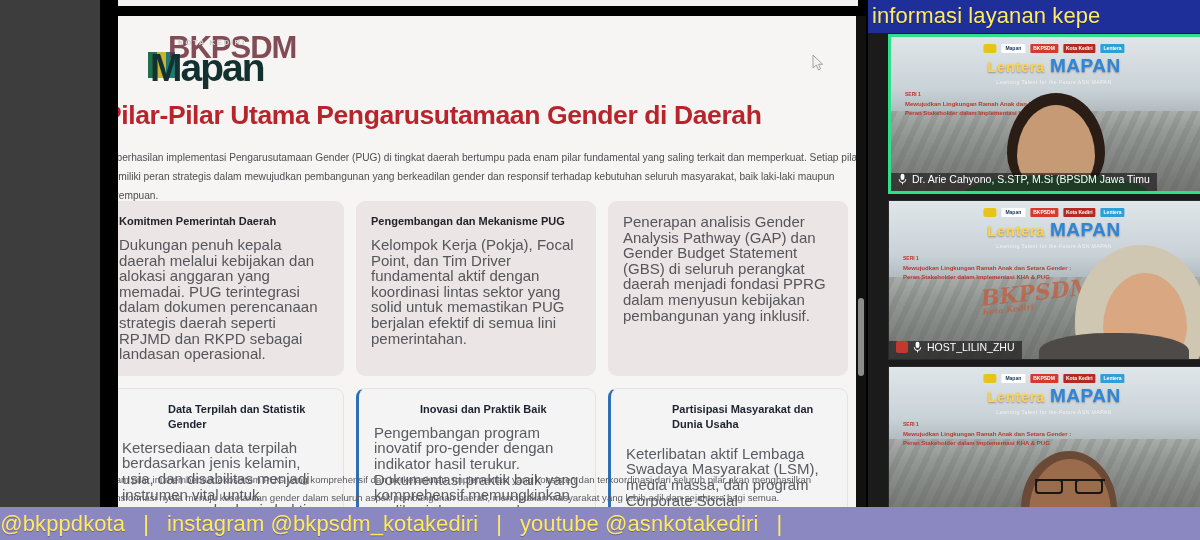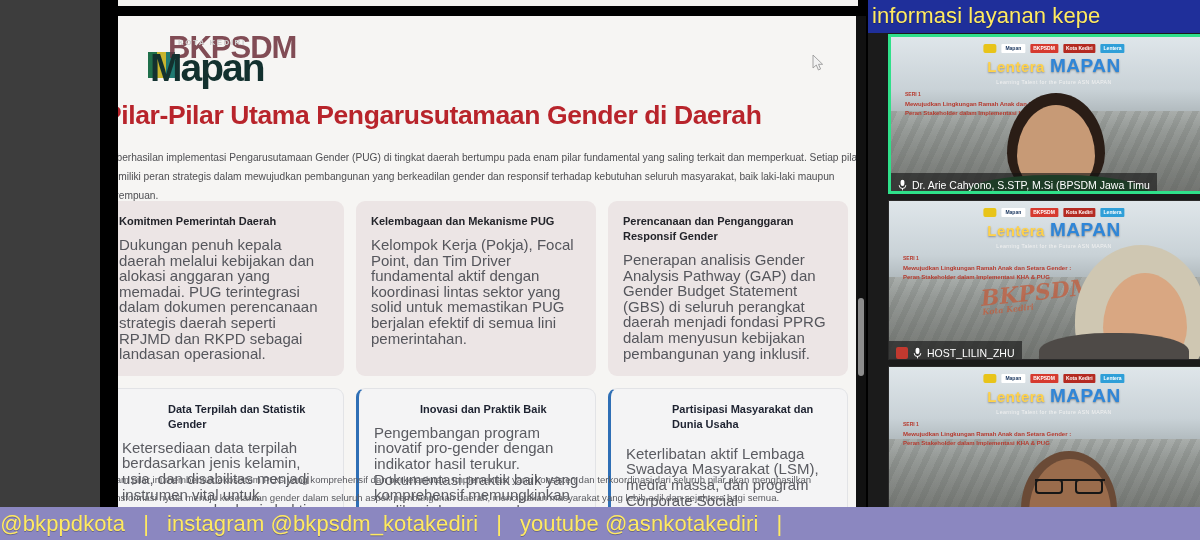--- a/index.html
+++ b/index.html
@@ -280,21 +280,21 @@
   }
   .p-body {
     position: absolute;
     border-radius: 46% 46% 0 0;
   }
 
   .namebar {
     position: absolute;
     left: 0; bottom: 0;
     height: 18px;
-    display: flex; align-items: flex-end; gap: 5px;
+    display: flex; align-items: flex-start; gap: 5px;
     padding: 0 7px;
     background: rgba(20,20,20,.62);
     max-width: 100%;
   }
   .namebar .nm {
     font-size: 10.5px; color: #fff; white-space: nowrap;
     overflow: hidden; text-overflow: clip;
   }
   .mic {
     width: 9px; height: 12px; flex: 0 0 auto;
@@ -374,25 +374,24 @@
 
         <p id="intro">Keberhasilan implementasi Pengarusutamaan Gender (PUG) di tingkat daerah bertumpu pada enam pilar fundamental yang saling terkait dan memperkuat. Setiap pilar memiliki peran strategis dalam mewujudkan pembangunan yang berkeadilan gender dan responsif terhadap kebutuhan seluruh masyarakat, baik laki-laki maupun perempuan.</p>
 
         <div id="grid">
           <div class="row row-1">
             <div class="card">
               <div class="card-title">Komitmen Pemerintah Daerah</div>
               <div class="card-body">Dukungan penuh kepala daerah melalui kebijakan dan alokasi anggaran yang memadai. PUG terintegrasi dalam dokumen perencanaan strategis daerah seperti RPJMD dan RKPD sebagai landasan operasional.</div>
             </div>
             <div class="card">
-              <div class="card-title">Kelembagaan dan Mekanisme PUG</div>
+              <div class="card-title">Pengembangan dan Mekanisme PUG</div>
               <div class="card-body">Kelompok Kerja (Pokja), Focal Point, dan Tim Driver fundamental aktif dengan koordinasi lintas sektor yang solid untuk memastikan PUG berjalan efektif di semua lini pemerintahan.</div>
             </div>
             <div class="card">
-              <div class="card-title">Perencanaan dan Penganggaran Responsif Gender</div>
               <div class="card-body">Penerapan analisis Gender Analysis Pathway (GAP) dan Gender Budget Statement (GBS) di seluruh perangkat daerah menjadi fondasi PPRG dalam menyusun kebijakan pembangunan yang inklusif.</div>
             </div>
           </div>
 
           <div class="row row-2">
             <div class="card">
               <div class="card-title">Data Terpilah dan Statistik Gender</div>
               <div class="card-body">Ketersediaan data terpilah berdasarkan jenis kelamin, usia, dan disabilitas menjadi instrumen vital untuk perencanaan berbasis bukti dan evaluasi program yang akurat serta tepat sasaran.</div>
             </div>
             <div class="card">

